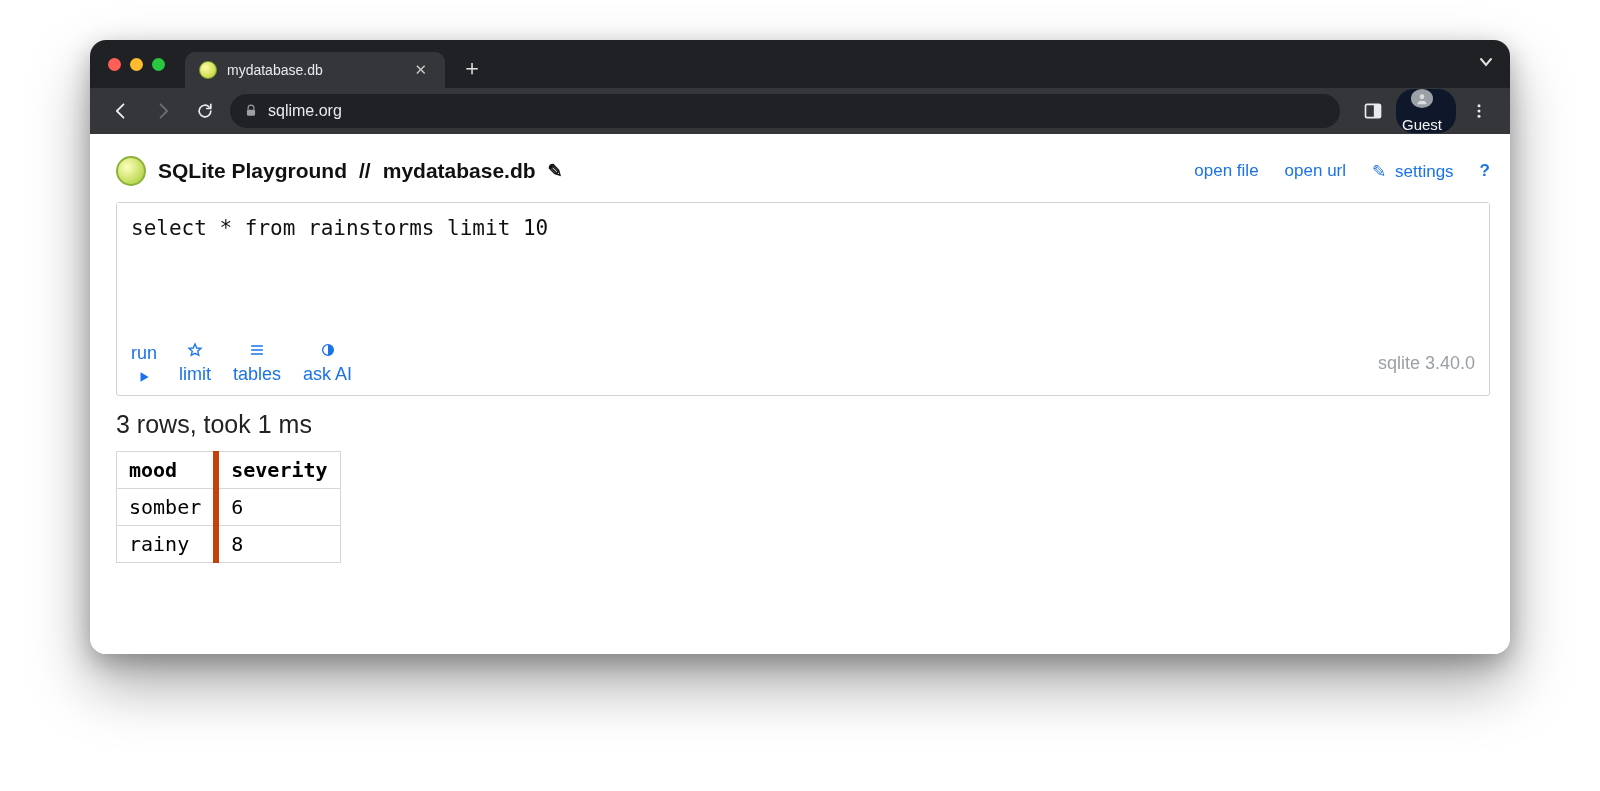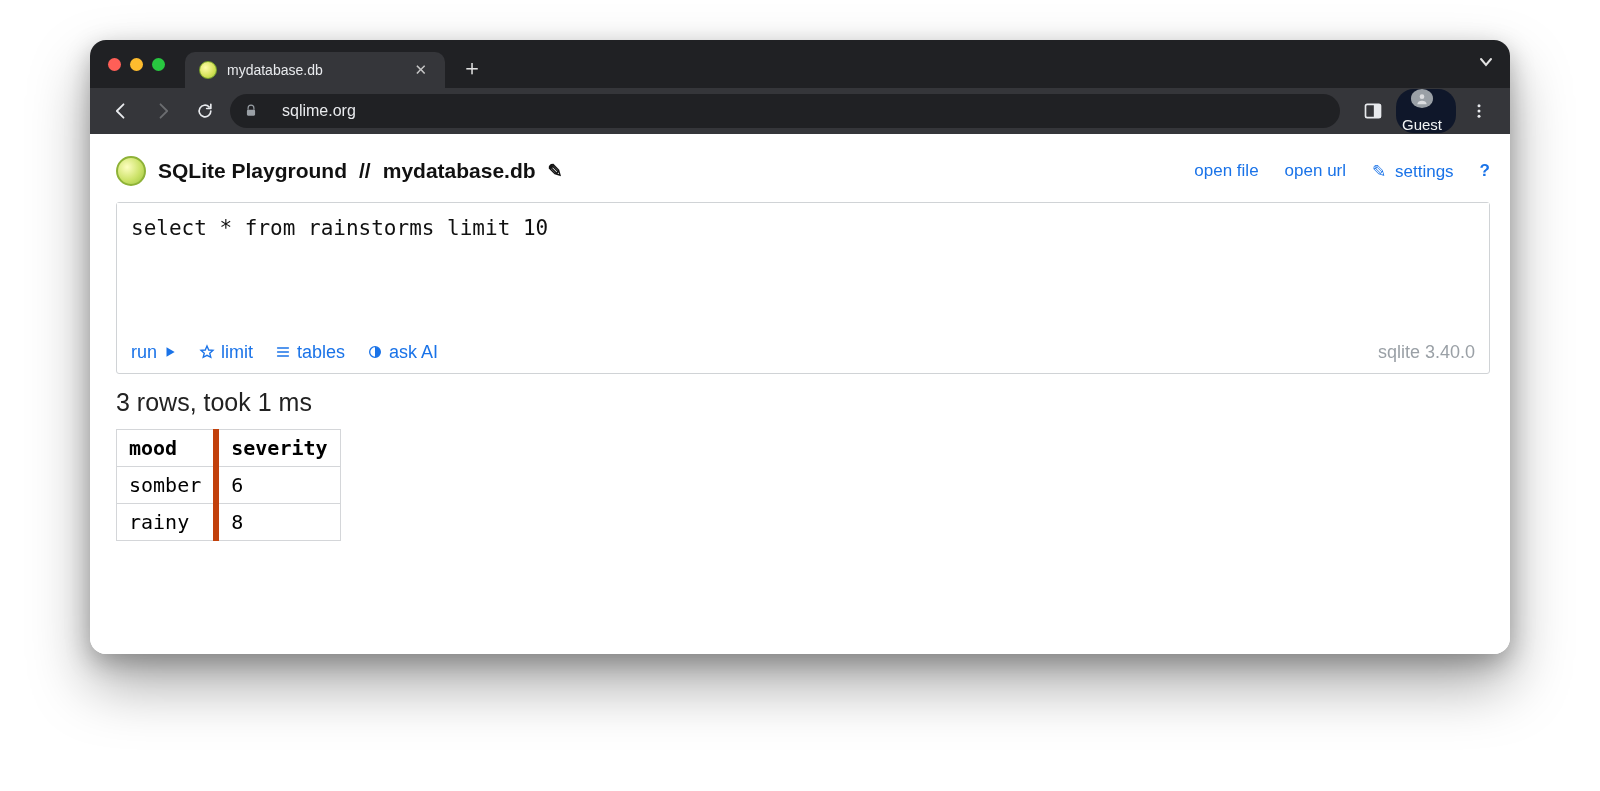--- a/index.html
+++ b/index.html
@@ -93,21 +93,21 @@
   .omnibox {
     flex: 1;
     background: #202124;
     border-radius: 20px;
     height: 34px;
     display:flex;
     align-items:center;
     padding: 0 14px;
     color: #e8eaed;
     font-size: 16px;
-    gap: 24px;
+    gap: 10px;
   }
   .lock { color: #9aa0a6; }
   .right-icons { display:flex; align-items:center; gap:6px; margin-left:8px; }
   .panel-ic, .kebab { color:#e8eaed; width:34px; height:34px; display:flex; align-items:center; justify-content:center; cursor:pointer; }
   .guest-pill {
     background: #0f172a;
     border-radius: 18px;
     height: 44px;
     display:flex; align-items:center; gap:8px;
     padding: 0 14px 0 6px;
@@ -158,21 +158,21 @@
     color:#111;
     padding:12px 14px 60px 14px;
     min-height:110px;
     line-height:1.3;
   }
   .editor-toolbar {
     display:flex; align-items:center; justify-content:space-between;
     padding: 8px 14px 10px 14px;
   }
   .tb-left { display:flex; gap:22px; align-items:center; }
-  .tb-left a { color:#1a73e8; font-size:18px; text-decoration:none; display:flex; align-items:center; gap:6px; cursor:pointer; }
+  .tb-left a { color:#1a73e8; font-size:18px; text-decoration:none; display:flex; align-items:center; gap:6px; cursor:pointer;flex-direction:column; }
   .tb-right { color:#9aa0a6; font-size:18px; }
 
   .status {
     margin-top:14px; font-size:25px; color:#222;
   }
 
   table.results {
     margin-top:12px;
     border-collapse: collapse;
     font-family: ui-monospace, Menlo, Consolas, monospace;

